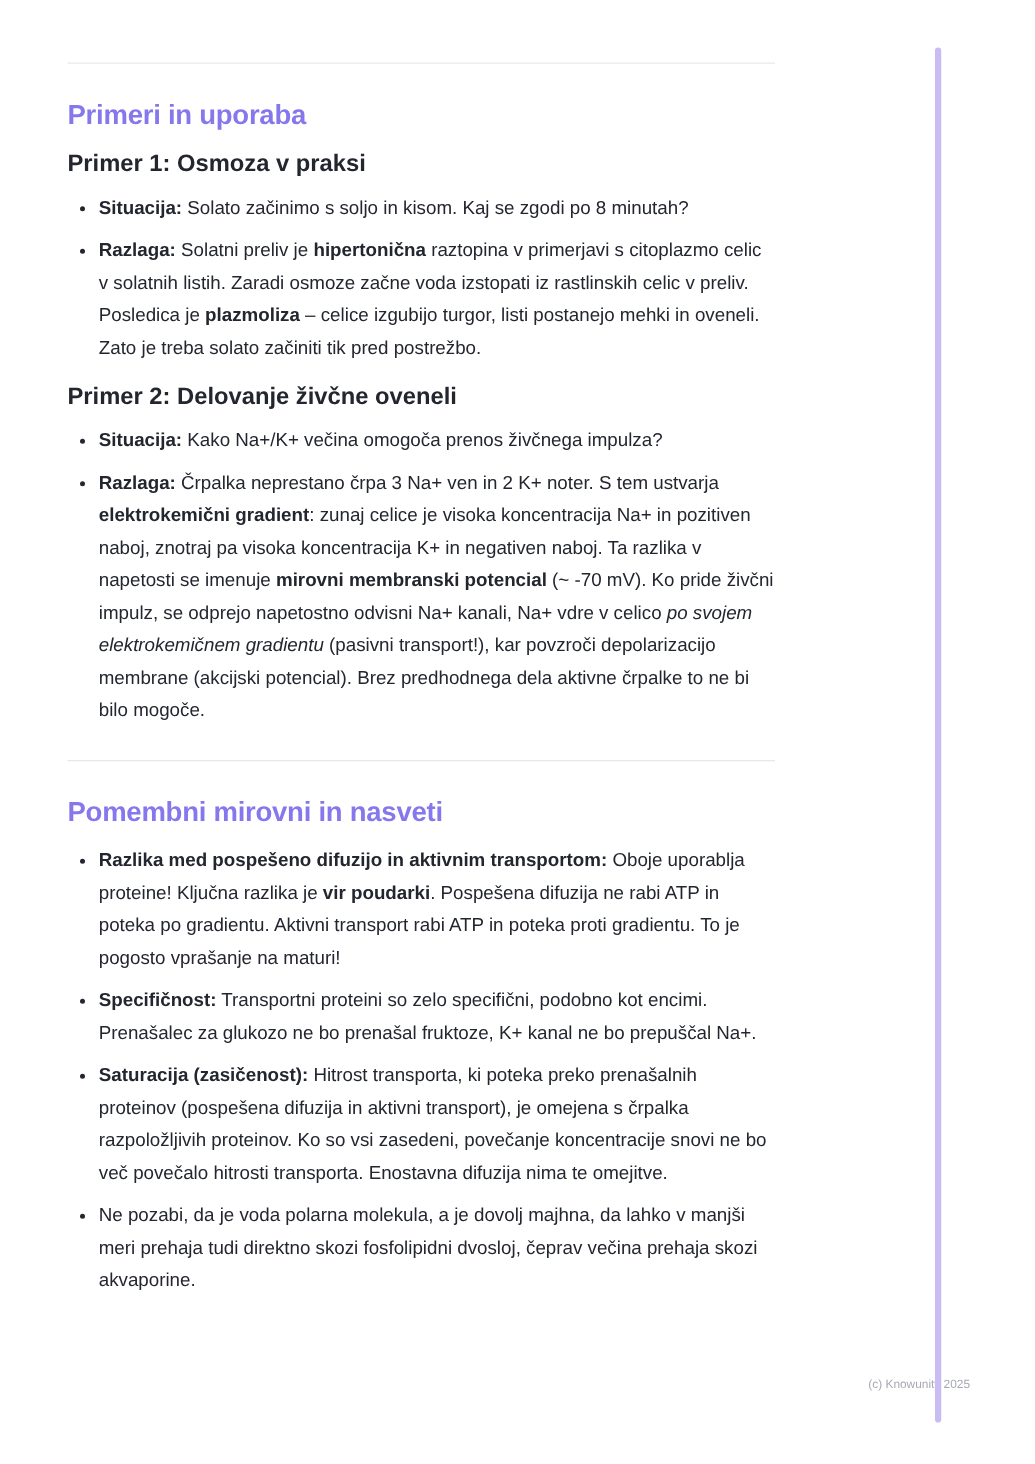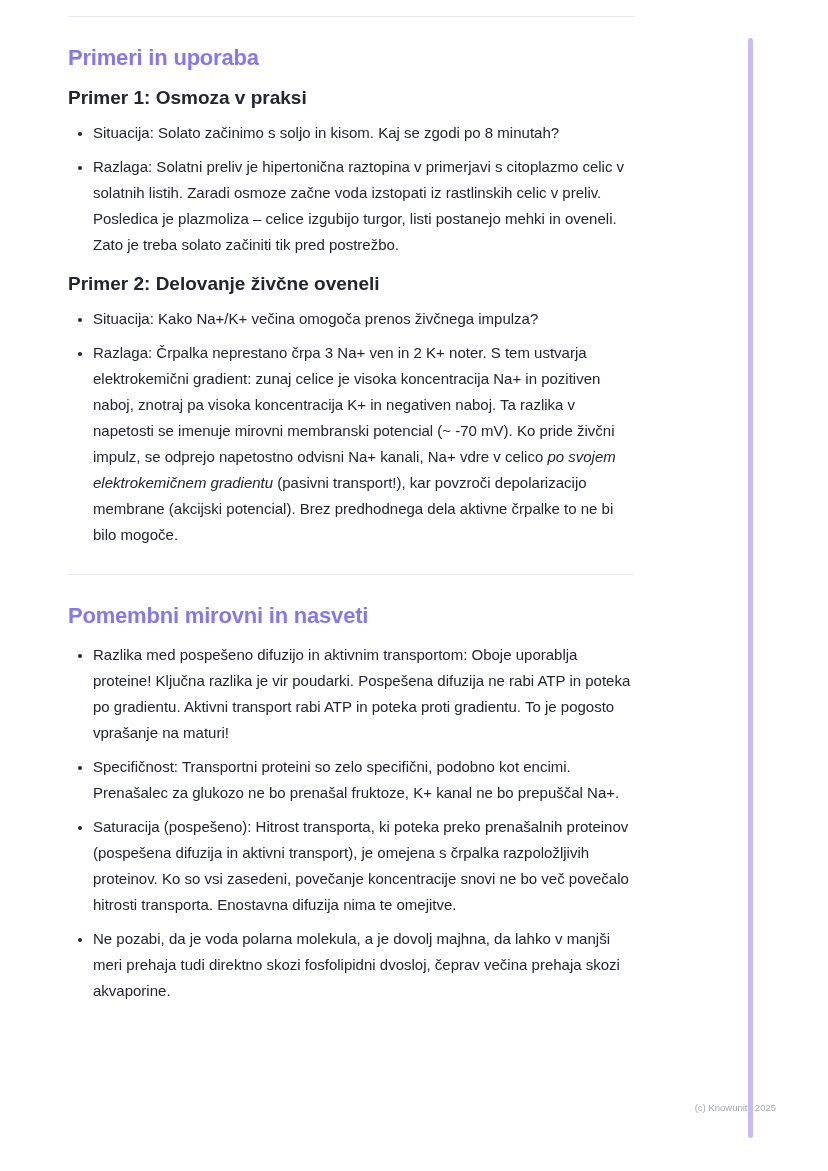--- a/index.html
+++ b/index.html
@@ -8,24 +8,24 @@
     width: 828px;
     height: 1171px;
     background: #ffffff;
     font-family: "Liberation Sans", sans-serif;
     color: var(--body-text, #23262f);
     position: relative;
     overflow: hidden;
   }
   .content {
     position: absolute;
-    left: 68px;
+    left: 54px;
     top: 0;
     width: 566px;
-    padding-top: 16px;
+    padding-top: 50px;
   }
   hr.divider {
     border: none;
     border-top: 1px solid var(--divider, #e7e7ee);
     margin: 0;
   }
   hr.divider.mid { margin-top: 26px; }
   h2.section-heading {
     color: var(--accent, #8678ec);
     font-size: 22px;
@@ -44,21 +44,21 @@
   ul.bullet-list {
     margin: 12px 0 12px 0;
     padding-left: 25px;
   }
   ul.bullet-list li {
     font-size: 15px;
     line-height: 26px;
     margin: 0 0 8px 0;
   }
   ul.bullet-list li::marker { color: var(--body-text, #23262f); font-size: 13px; }
-  .seg-b { font-weight: 400; }
+  .seg-b { font-weight: 700; }
   .seg-i { font-style: italic; }
   .footer-credit {
     position: absolute;
     top: 1102px;
     right: 52px;
     font-size: 9.5px;
     color: var(--footer-text, #a6a9b3);
   }
   .scrollbar-thumb {
     position: absolute;
@@ -93,21 +93,21 @@
     </ul>
   </section>
 
   <hr class="divider mid">
 
   <section>
     <h2 class="section-heading">Pomembni mirovni in nasveti</h2>
     <ul class="bullet-list">
       <li><span class="seg-b">Razlika med pospešeno difuzijo in aktivnim transportom:</span><span> Oboje uporablja proteine! Ključna razlika je </span><span class="seg-b">vir poudarki</span><span>. Pospešena difuzija ne rabi ATP in poteka po gradientu. Aktivni transport rabi ATP in poteka proti gradientu. To je pogosto vprašanje na maturi!</span></li>
       <li><span class="seg-b">Specifičnost:</span><span> Transportni proteini so zelo specifični, podobno kot encimi. Prenašalec za glukozo ne bo prenašal fruktoze, K+ kanal ne bo prepuščal Na+.</span></li>
-      <li><span class="seg-b">Saturacija (pospešeno):</span><span> Hitrost transporta, ki poteka preko prenašalnih proteinov (pospešena difuzija in aktivni transport), je omejena s črpalka razpoložljivih proteinov. Ko so vsi zasedeni, povečanje koncentracije snovi ne bo več povečalo hitrosti transporta. Enostavna difuzija nima te omejitve.</span></li>
+      <li><span class="seg-b">Saturacija (zasičenost):</span><span> Hitrost transporta, ki poteka preko prenašalnih proteinov (pospešena difuzija in aktivni transport), je omejena s črpalka razpoložljivih proteinov. Ko so vsi zasedeni, povečanje koncentracije snovi ne bo več povečalo hitrosti transporta. Enostavna difuzija nima te omejitve.</span></li>
       <li><span>Ne pozabi, da je voda polarna molekula, a je dovolj majhna, da lahko v manjši meri prehaja tudi direktno skozi fosfolipidni dvosloj, čeprav večina prehaja skozi akvaporine.</span></li>
     </ul>
   </section>
 
 
 </div>
 
 <div class="footer-credit">(c) Knowunity 2025</div>
 
 <div class="scrollbar-thumb"></div>

